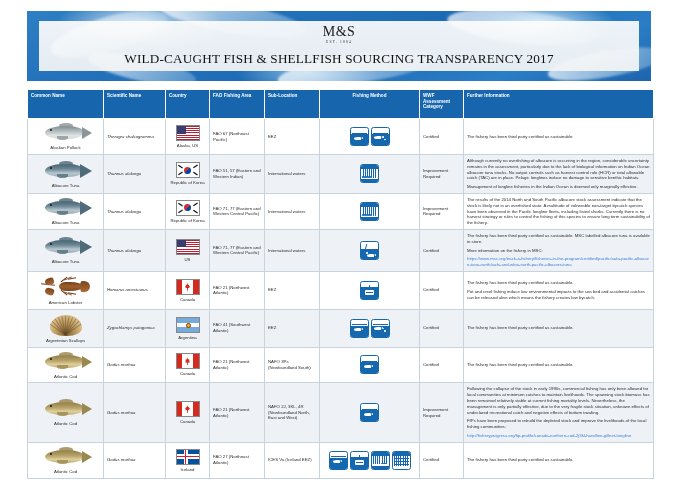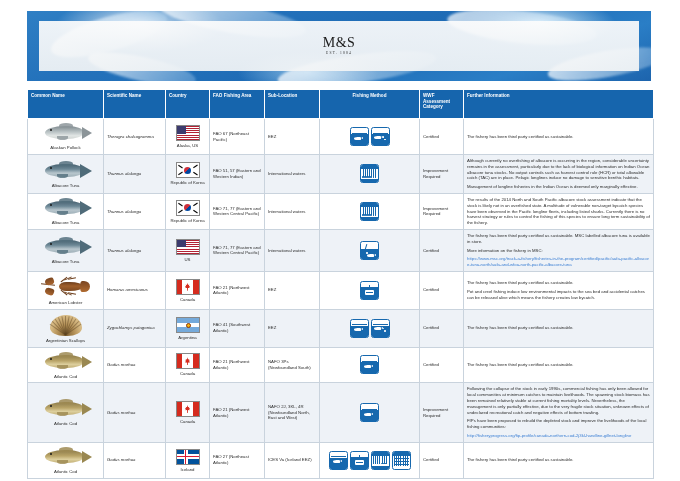--- a/index.html
+++ b/index.html
@@ -217,20 +217,21 @@
   <div class="banner">
     <div class="fish f1"></div>
     <div class="fish f2"></div>
     <div class="fish f3"></div>
     <div class="fish f4"></div>
     <div class="fish f5"></div>
     <div class="fish f6"></div>
     <div class="banner-inner">
       <div class="ms-logo">M&amp;S</div>
       <div class="ms-est">EST. 1884</div>
+      <div class="banner-title">WILD-CAUGHT FISH &amp; SHELLFISH SOURCING TRANSPARENCY 2017</div>
     </div>
   </div>
 
   <table class="tbl">
     <colgroup>
       <col class="c-common">
         <col class="c-sci">
         <col class="c-country">
         <col class="c-fao">
       <col class="c-sub">

